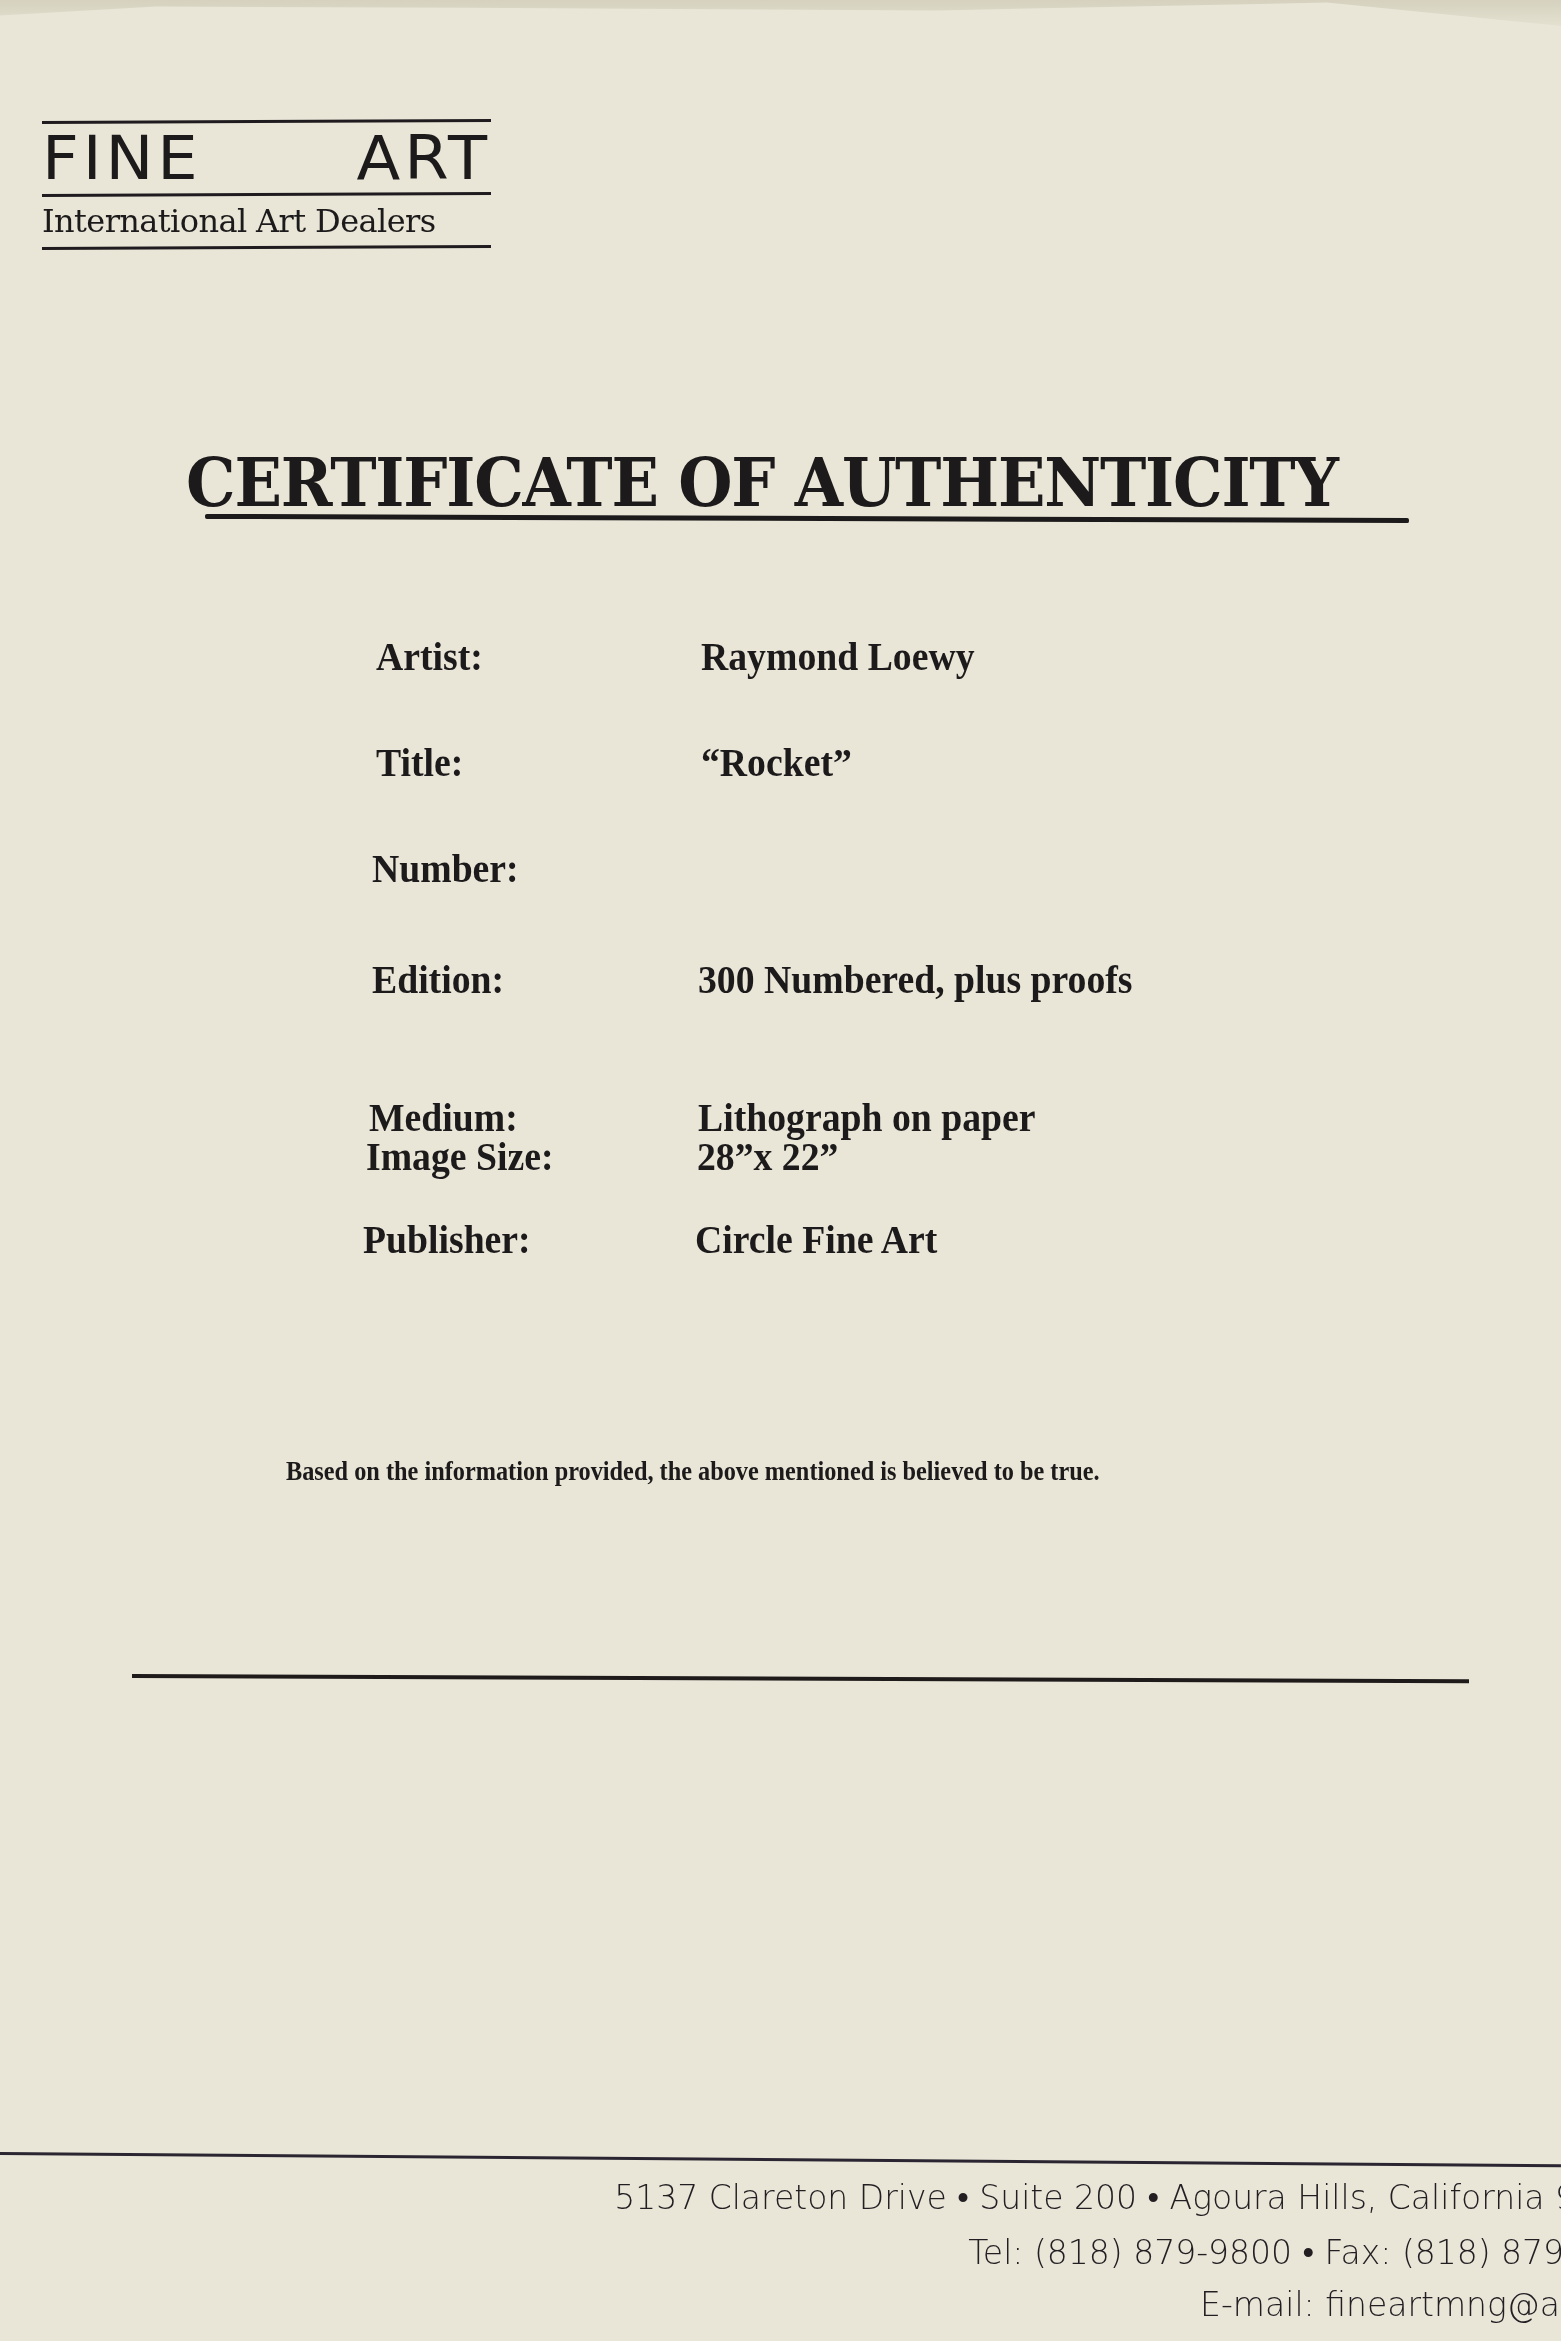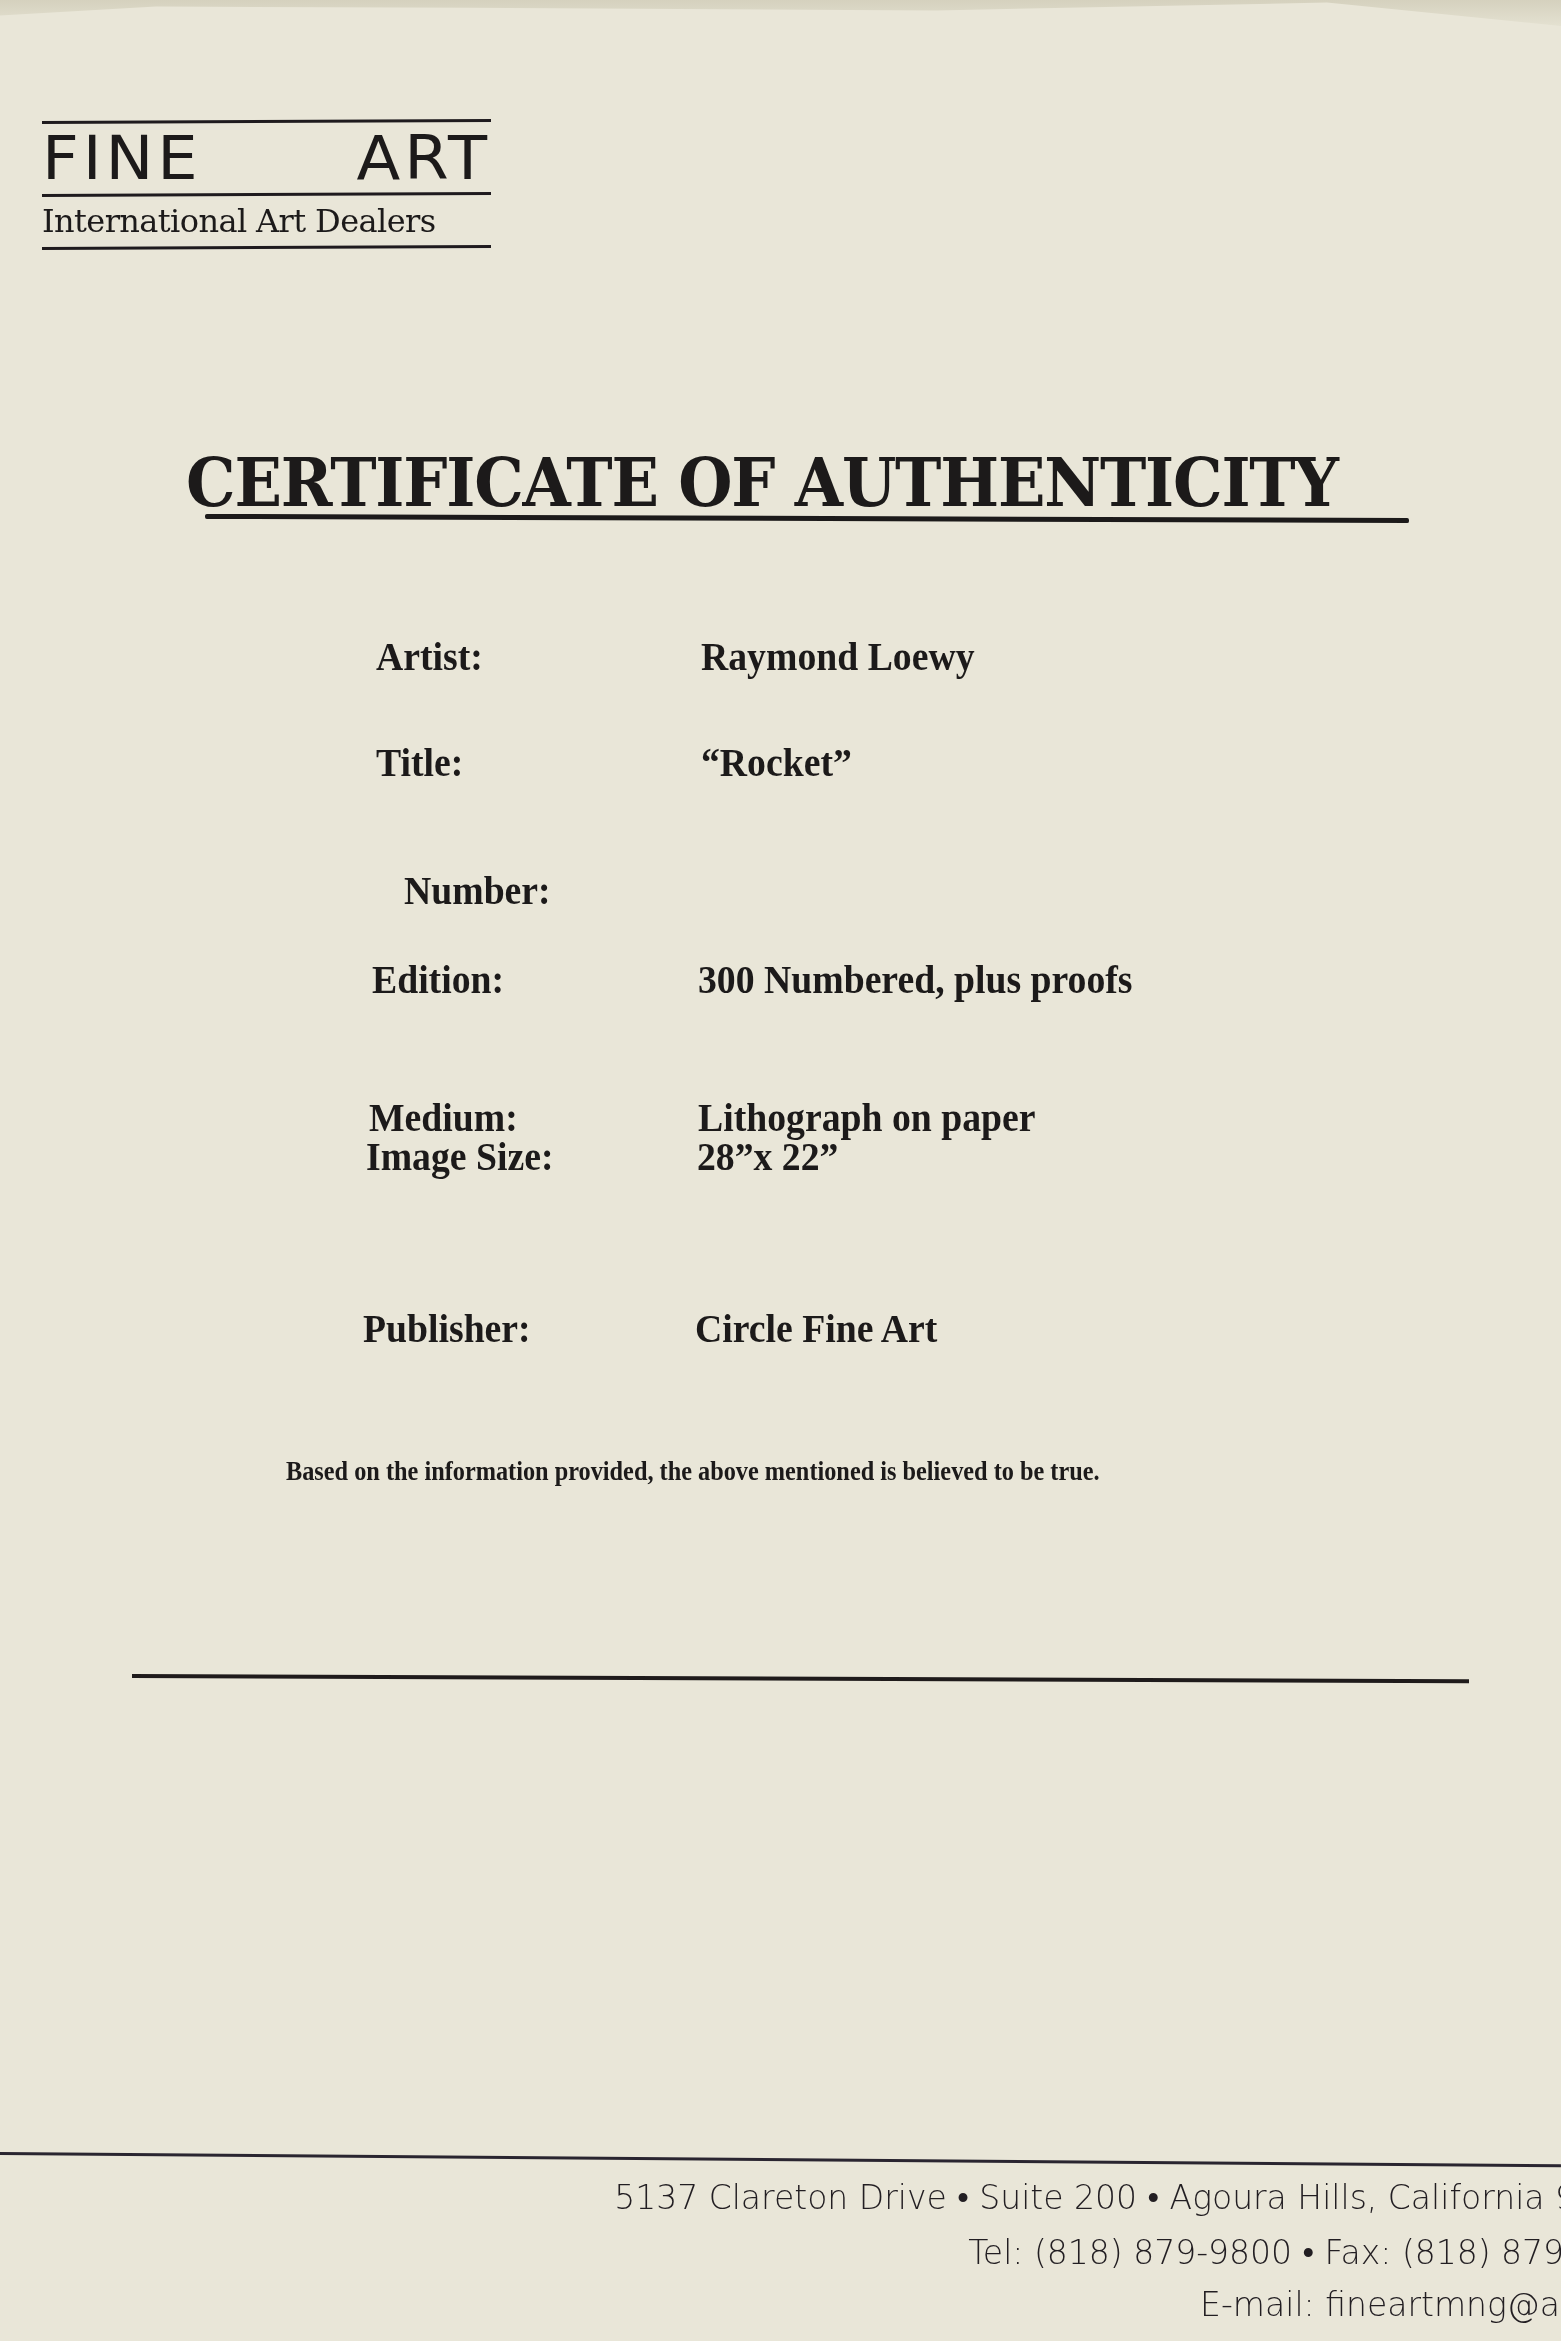--- a/index.html
+++ b/index.html
@@ -80,37 +80,37 @@
 <div class="title-rule"></div>
 
 <div class="row" style="top:632px;">
   <span class="label">Artist:</span>
   <span class="value">Raymond Loewy</span>
 </div>
 <div class="row" style="top:738px;">
   <span class="label">Title:</span>
   <span class="value">“Rocket”</span>
 </div>
-<div class="row" style="top:866px;margin-left:32px;">
+<div class="row" style="top:844px;">
   <span class="label" style="left:372px;">Number:</span>
   <span class="value"></span>
 </div>
 <div class="row" style="top:955px;">
   <span class="label" style="left:372px;">Edition:</span>
   <span class="value" style="left:698px;">300 Numbered, plus proofs</span>
 </div>
 <div class="row" style="top:1093px;">
   <span class="label" style="left:369px;">Medium:</span>
   <span class="value" style="left:698px;">Lithograph on paper</span>
 </div>
 <div class="row" style="top:1132px;">
   <span class="label" style="left:366px;">Image Size:</span>
   <span class="value" style="left:697px;">28”x 22”</span>
 </div>
-<div class="row" style="top:1304px;text-align:center;">
+<div class="row" style="top:1215px;text-align:center;">
   <span class="label" style="left:363px;">Publisher:</span>
   <span class="value" style="left:695px;">Circle Fine Art</span>
 </div>
 
 <div class="disclaimer">Based on the information provided, the above mentioned is believed to be true.</div>
 
 <div class="sigline"></div>
 
 <div class="footer-rule"></div>
 <div class="footer-line" style="top:2178px;">5137 Clareton Drive • Suite 200 • Agoura Hills, California 913</div>

